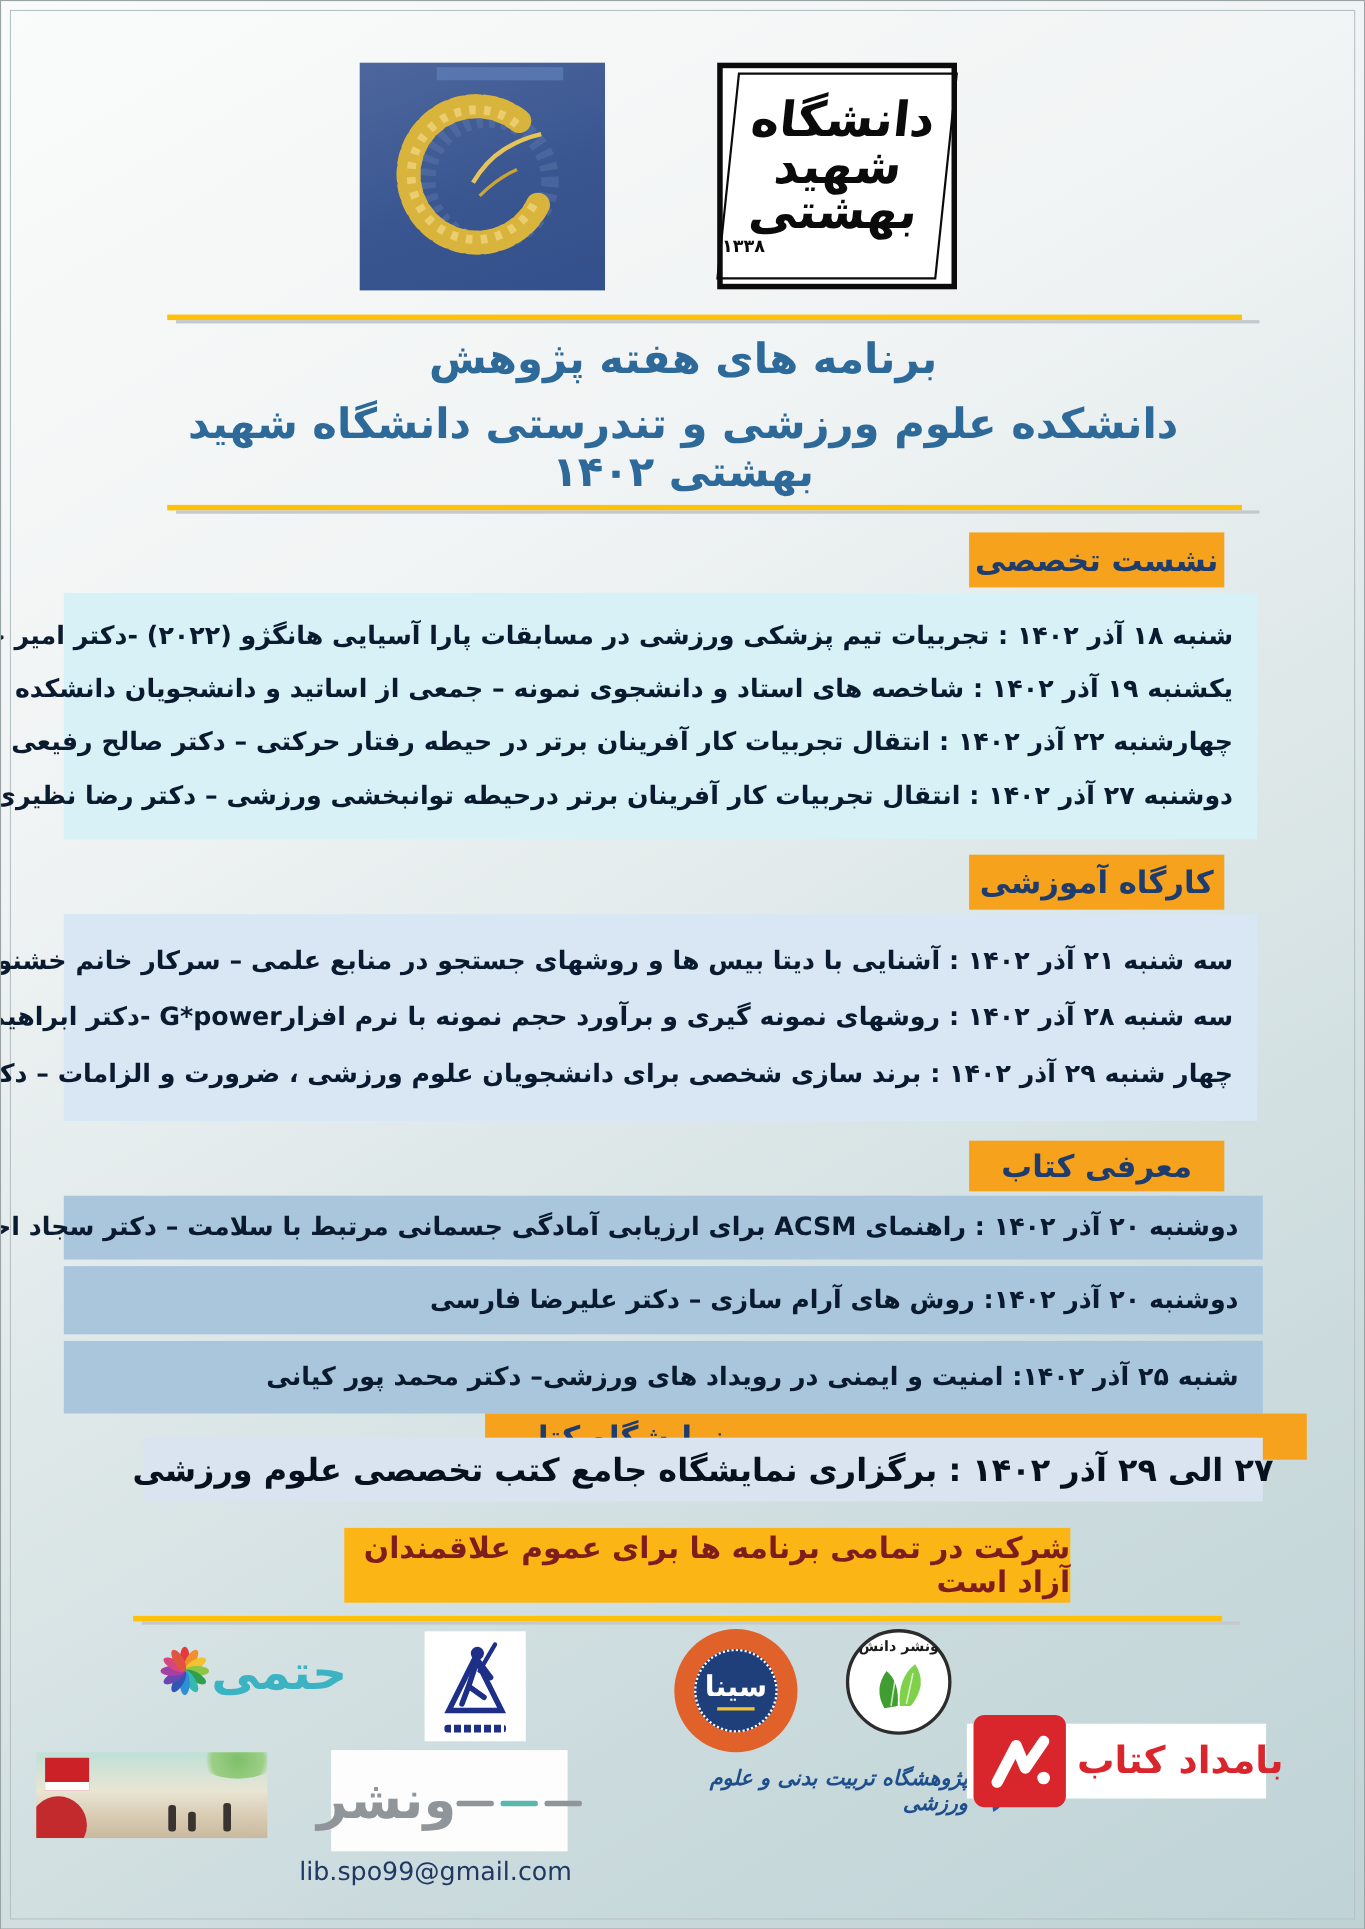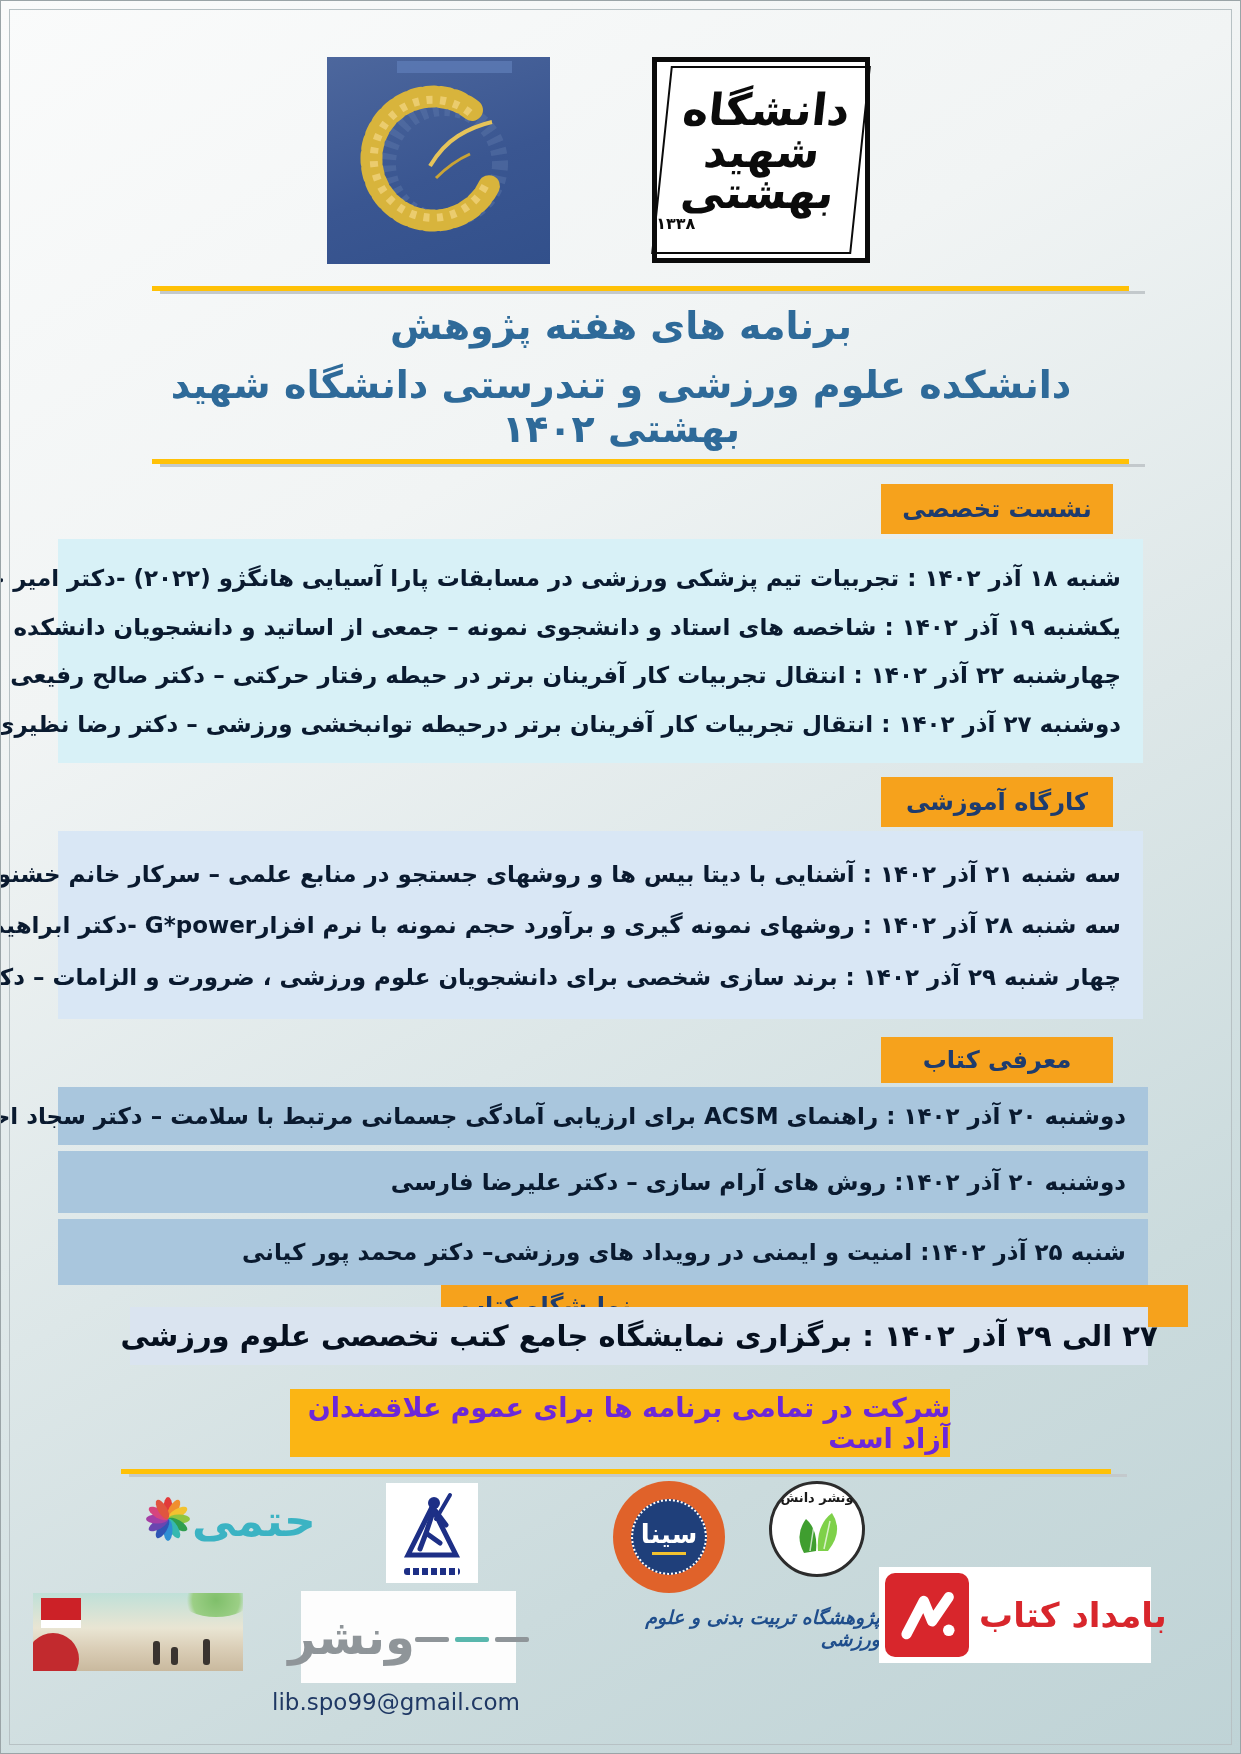--- a/index.html
+++ b/index.html
@@ -29,42 +29,42 @@
   .divider{position:absolute;height:5px;background:#FFC107;}
   .divider::after{content:"";position:absolute;left:8px;right:-16px;top:5px;height:3px;background:#c3c9cc;}
 
   
   .title{position:absolute;left:110px;width:1020px;text-align:center;color:#2E6A99;
     font-weight:bold;direction:rtl;}
   .title.t1{top:303px;font-size:38px;}
   .title.t2{top:362px;font-size:38px;}
 
   
-  .sec-header{position:absolute;background:#F6A21C;color:#1E3C6E;font-weight:bold;font-size:24px;
+  .sec-header{position:absolute;background:#F6A21C;color:#1E3C6E;font-weight:bold;font-size:28px;
     display:flex;align-items:center;justify-content:center;direction:rtl;}
   .h1{left:880px;top:483px;width:232px;height:50px;}
   .h2{left:880px;top:776px;width:232px;height:50px;}
   .h3{left:880px;top:1036px;width:232px;height:46px;}
   .h4{left:440px;top:1284px;width:747px;height:42px;justify-content:flex-end;padding-right:55px;padding-left:20px;}
 
   
   .box{position:absolute;direction:rtl;display:flex;flex-direction:column;justify-content:space-evenly;
     color:#0a1a2f;font-weight:bold;font-size:23px;padding:4px 22px;}
   .box .line{white-space:nowrap;}
   .box1{left:57px;top:538px;width:1085px;height:224px;background:#D8F1F7;}
   .box2{left:57px;top:830px;width:1085px;height:188px;background:#D9E7F5;}
   .box3a{left:57px;top:1086px;width:1090px;height:58px;background:#A9C6DD;}
   .box3b{left:57px;top:1150px;width:1090px;height:62px;background:#A9C6DD;}
   .box3c{left:57px;top:1218px;width:1090px;height:66px;background:#A9C6DD;}
   .box4{left:129px;top:1306px;width:1018px;height:58px;background:#DAE4F0;align-items:center;
     font-size:29px;color:#06101f;}
 
   
-  .notice{position:absolute;left:289px;top:1388px;width:660px;height:68px;background:#FBB514;
-    color:#6d28d9;font-weight:bold;font-size:27px;display:flex;align-items:center;justify-content:center;
+  .notice{position:absolute;left:312px;top:1388px;width:660px;height:68px;background:#FBB514;
+    color:#7f1d1d;font-weight:bold;font-size:27px;display:flex;align-items:center;justify-content:center;
     direction:rtl;}
 
   
   .logo-block{position:absolute;}
   .hatmi{left:143px;top:1484px;width:190px;height:58px;display:flex;align-items:flex-end;gap:0;}
   .hatmi .word{color:#3bb3c3;font-size:44px;font-weight:bold;direction:rtl;line-height:1;}
   .pub2{left:385px;top:1482px;width:92px;height:100px;background:#ffffff;display:flex;flex-direction:column;
     align-items:center;justify-content:center;}
   .pub2 .scribble{width:56px;height:7px;margin-top:3px;
     background:repeating-linear-gradient(90deg,#1d2f86 0 6px,transparent 6px 9px);border-radius:3px;}
@@ -89,21 +89,21 @@
   .vanashr{left:300px;top:1590px;width:215px;height:92px;background:#fdfdfd;display:flex;
     align-items:center;justify-content:center;text-align:center;}
   .vanashr .word{color:#8f9599;font-size:48px;font-weight:bold;direction:rtl;letter-spacing:6px;line-height:1;}
   .vanashr .bars{display:flex;gap:6px;margin-top:4px;}
   .vanashr .bars i{display:block;width:34px;height:5px;background:#8f9599;border-radius:2px;}
   .vanashr .bars i.t{background:#59b7ad;}
   .institute{left:630px;top:1588px;width:300px;height:80px;display:flex;align-items:center;
     justify-content:flex-end;gap:8px;direction:rtl;}
   .institute .label{color:#1f4e8c;font-weight:bold;font-size:19px;font-style:italic;text-align:right;
     direction:rtl;line-height:1.15;}
-  .bamdad{left:878px;top:1566px;width:272px;height:96px;background:#ffffff;display:flex;
+  .bamdad{left:878px;top:1566px;width:272px;height:68px;background:#ffffff;display:flex;
     align-items:center;gap:10px;padding:6px;}
   .bamdad .mark{width:84px;height:84px;background:#d8262c;border-radius:10px;flex:none;
     display:flex;align-items:center;justify-content:center;}
   .bamdad .word{color:#d8262c;font-size:34px;font-weight:bold;direction:rtl;white-space:nowrap;}
 
   
   .footer-email{position:absolute;left:265px;top:1688px;width:260px;font-size:23px;color:#1F3864;
     text-align:center;}
   .footer-phone{position:absolute;left:690px;top:1686px;width:260px;font-size:23px;color:#1F3864;
     font-weight:bold;direction:rtl;text-align:center;}

